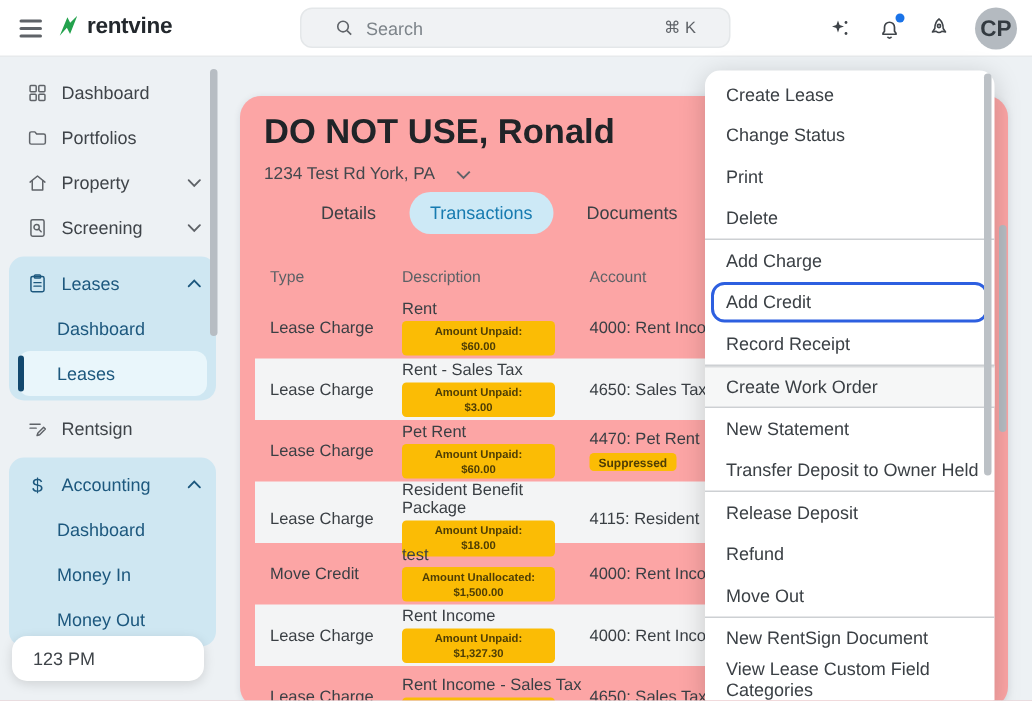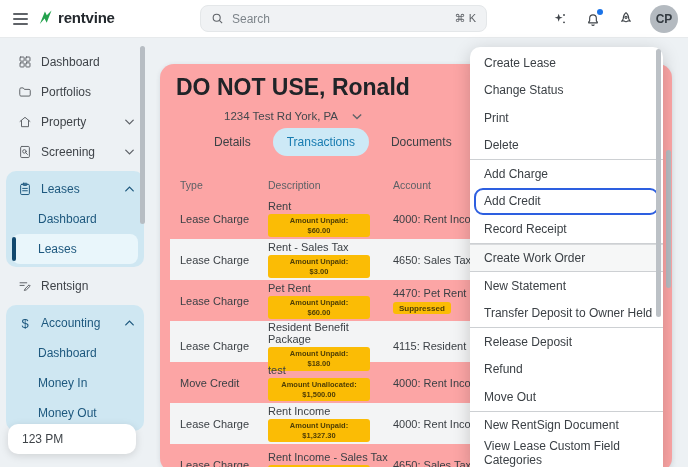--- a/index.html
+++ b/index.html
@@ -6,45 +6,45 @@
   html,body { background:#dfe5ea; }
   body { font-family:"Liberation Sans","DejaVu Sans",sans-serif; }
   .screen { position:relative; width:688px; height:467px; background:#edf1f4; overflow:hidden; }
 
   
   .header { position:absolute; top:0; left:0; right:0; height:38px; background:#fff; border-bottom:1px solid #e7eaec; z-index:20; }
   .hamburger { position:absolute; left:13px; top:13px; width:15px; height:12px; display:flex; flex-direction:column; justify-content:space-between; cursor:pointer; }
   .hamburger span { display:block; height:1.6px; background:#5f6368; border-radius:1px; }
   .logo { position:absolute; left:37px; top:8px; display:flex; align-items:center; gap:4px; }
   .logo-text { font-size:15px; font-weight:700; color:#23282d; letter-spacing:-0.2px; }
-  .search { position:absolute; left:200px; top:5px; width:287px; height:27px; background:#f0f2f4; border:1px solid #e4e7e9; border-radius:8px; display:flex; align-items:center; padding:0 10px; gap:8px; }
+  .search { position:absolute; left:200px; top:5px; width:287px; height:27px; background:#f0f2f4; border:1px solid #e4e7e9; border-radius:8px; display:flex; align-items:center; padding:0 22px; gap:8px; }
   .search-ph { font-size:12px; color:#7d848a; }
   .search-sc { margin-left:auto; font-size:11px; color:#5f6368; }
   .hdr-icons { position:absolute; right:10px; top:0; height:38px; display:flex; align-items:center; gap:15px; }
   .hicon { position:relative; width:18px; height:18px; display:flex; align-items:center; justify-content:center; }
   .bell-dot { position:absolute; top:-1px; right:-1px; width:6px; height:6px; border-radius:50%; background:#1a73e8; }
-  .avatar { width:28px; height:28px; border-radius:50%; background:#b4bac0; color:#333a40; font-size:12px; font-weight:700; display:flex; align-items:center; justify-content:center; }
+  .avatar { width:28px; height:28px; border-radius:50%; background:#b4bac0; color:#333a40; font-size:15px; font-weight:700; display:flex; align-items:center; justify-content:center; }
 
   
   .sidebar { position:absolute; top:38px; left:0; width:150px; bottom:0; padding-top:9px; }
   .srow { height:30px; display:flex; align-items:center; padding-left:18px; gap:9px; font-size:12px; color:#3f4449; cursor:pointer; }
   .srow .chev { margin-left:auto; margin-right:16px; display:flex; }
   .sgroup { margin:4px 6px; background:#cfe7f2; border-radius:10px; padding:3px 0; }
   .sgroup .srow { padding-left:12px; color:#1d587e; font-weight:500; }
   .sgroup .srow .chev { margin-right:10px; }
   .sub { height:30px; display:flex; align-items:center; padding-left:32px; font-size:12px; color:#1d587e; font-weight:500; cursor:pointer; }
   .sub.active { position:relative; margin:0 6px; padding-left:26px; background:#e9f6fb; border-radius:8px; }
   .sub.active::before { content:""; position:absolute; left:0; top:3px; bottom:3px; width:4px; border-radius:4px; background:#12486e; }
   .time-pill { position:absolute; left:8px; top:424px; width:128px; height:30px; background:#fff; border-radius:10px; box-shadow:0 2px 8px rgba(0,0,0,.13); display:flex; align-items:center; padding-left:14px; font-size:12px; color:#3f4449; }
   .scroll-thumb { position:absolute; width:5px; border-radius:3px; background:#b7bdc3; }
 
   
   .card { position:absolute; left:160px; top:64px; width:512px; height:408px; background:#fca5a5; border-radius:14px; box-shadow:0 1px 5px rgba(20,40,60,.10); z-index:5; }
   .title { position:absolute; left:16px; top:10px; font-size:23px; color:#202428; }
-  .subtitle { position:absolute; left:16px; top:46px; font-size:11.5px; color:#43484d; display:flex; align-items:center; gap:14px;margin-left:48px; }
+  .subtitle { position:absolute; left:16px; top:46px; font-size:11.5px; color:#43484d; display:flex; align-items:center; gap:14px; }
   .tabs { position:absolute; left:40px; top:64px; display:flex; gap:8px; }
   .tab { padding:7px 14px; font-size:12px; color:#3c4145; border-radius:999px; cursor:pointer; white-space:nowrap; }
   .tab.active { background:#cde9f6; color:#177bb0; }
   .table { position:absolute; left:10px; right:10px; top:108px; bottom:0; overflow:hidden; border-radius:10px 10px 0 0; }
   .trow { display:grid; grid-template-columns:88px 125px 1fr; align-items:center; padding-left:10px; }
   .thead { height:26px; font-size:10.5px; color:#5c6166; }
   .tdata { height:41px; font-size:11px; color:#3a3f44; }
   .tdata:nth-child(odd) { background:#f3f4f5; }
   .cell-desc { display:flex; flex-direction:column; justify-content:flex-end; gap:2px; }
   .cell-acct { display:flex; flex-direction:column; justify-content:center; align-items:flex-start; gap:3px; }

